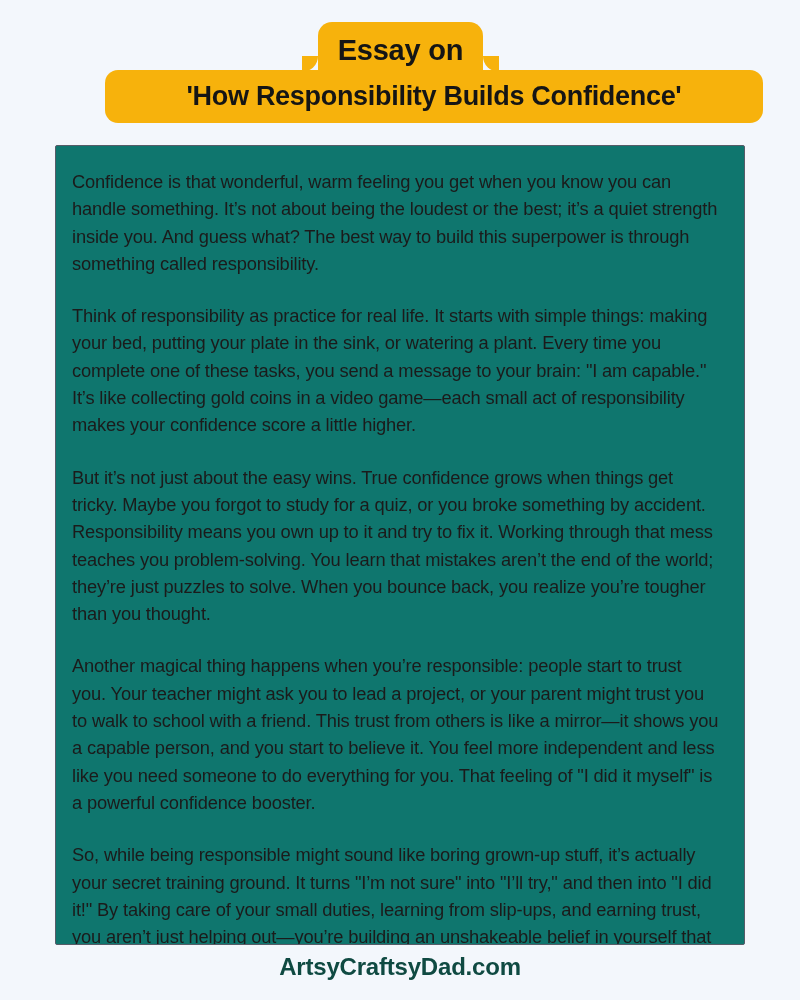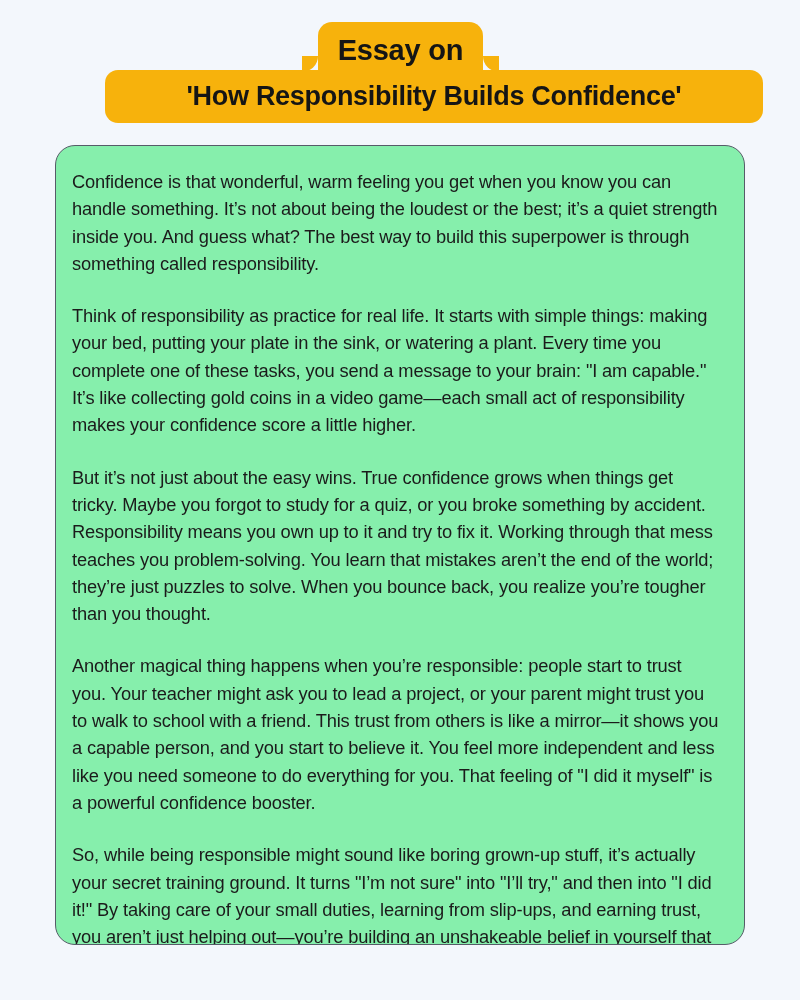--- a/index.html
+++ b/index.html
@@ -95,23 +95,23 @@
     white-space: nowrap;
   }
 
   
   .essay-card {
     position: absolute;
     left: 55px;
     top: 145px;
     width: 690px;
     height: 800px;
-    background: #86efac;
+    background: #0f766e;
     border: 1.5px solid #565c68;
-    border-radius: 20px;
+    border-radius: 2px;
     box-sizing: border-box;
     padding: 22px 24px 18px 16px;
     overflow: hidden;
   }
 
   .essay-body {
     font-size: 18.3px;
     line-height: 27.3px;
     color: #1b1b1b;
     letter-spacing: -0.15px;
@@ -163,14 +163,17 @@
   <div class="essay-card">
     <div class="essay-body">
       <p>Confidence is that wonderful, warm feeling you get when you know you can handle something. It’s not about being the loudest or the best; it’s a quiet strength inside you. And guess what? The best way to build this superpower is through something called responsibility.</p>
       <p>Think of responsibility as practice for real life. It starts with simple things: making your bed, putting your plate in the sink, or watering a plant. Every time you complete one of these tasks, you send a message to your brain: "I am capable." It’s like collecting gold coins in a video game—each small act of responsibility makes your confidence score a little higher.</p>
       <p>But it’s not just about the easy wins. True confidence grows when things get tricky. Maybe you forgot to study for a quiz, or you broke something by accident. Responsibility means you own up to it and try to fix it. Working through that mess teaches you problem-solving. You learn that mistakes aren’t the end of the world; they’re just puzzles to solve. When you bounce back, you realize you’re tougher than you thought.</p>
       <p>Another magical thing happens when you’re responsible: people start to trust you. Your teacher might ask you to lead a project, or your parent might trust you to walk to school with a friend. This trust from others is like a mirror—it shows you a capable person, and you start to believe it. You feel more independent and less like you need someone to do everything for you. That feeling of "I did it myself" is a powerful confidence booster.</p>
       <p>So, while being responsible might sound like boring grown-up stuff, it’s actually your secret training ground. It turns "I’m not sure" into "I’ll try," and then into "I did it!" By taking care of your small duties, learning from slip-ups, and earning trust, you aren’t just helping out—you’re building an unshakeable belief in yourself that will help you tackle all of life’s bigger adventures.</p>
     </div>
   </div>
 
+  <div class="footer">
+    <span class="footer-brand">ArtsyCraftsyDad.com</span>
+  </div>
 
 </div>
 
 </body></html>

